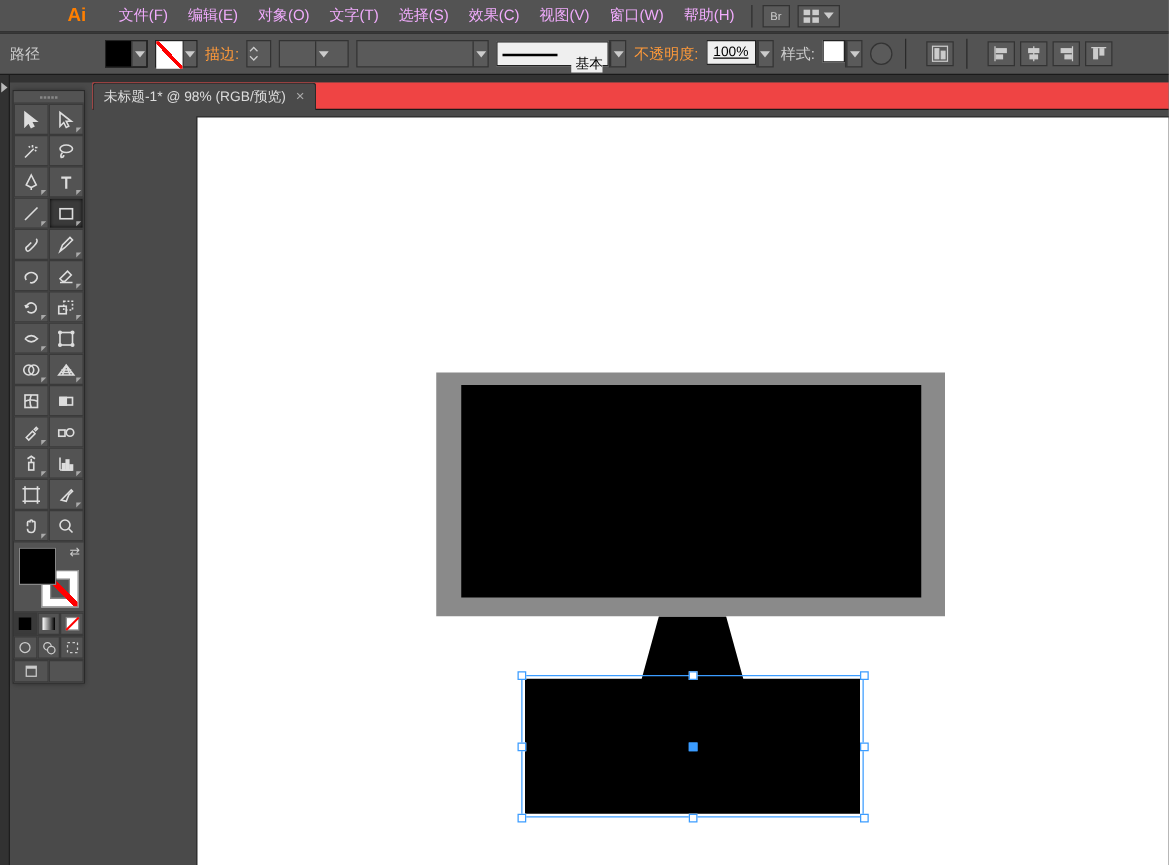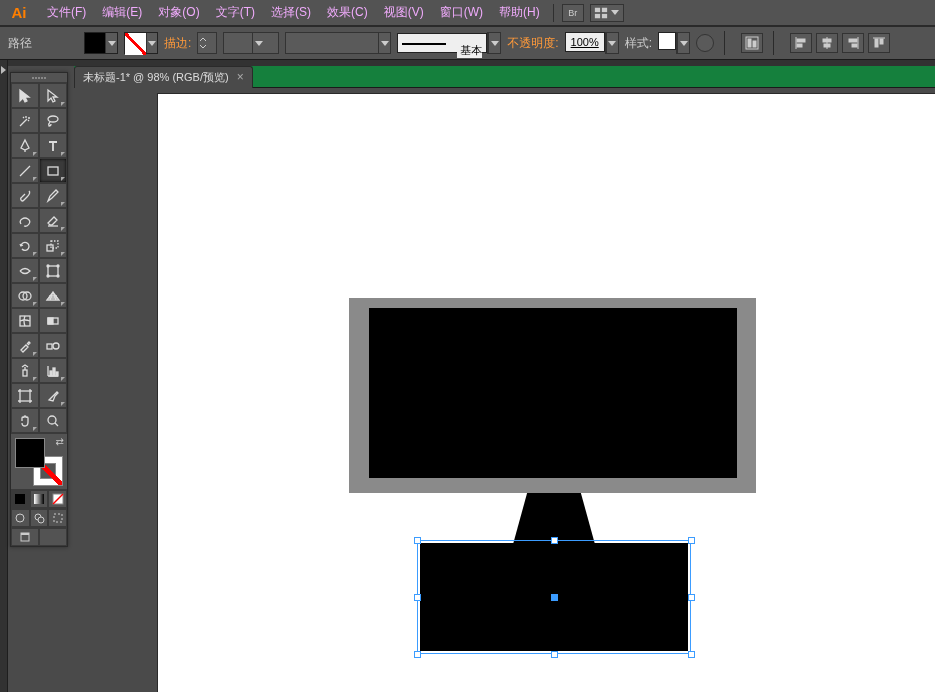--- a/index.html
+++ b/index.html
@@ -1,20 +1,20 @@
 <!DOCTYPE html>
 <html><head>
 <meta charset="utf-8">
 <style>
 * { margin:0; padding:0; box-sizing:border-box; font-family:"Microsoft YaHei",Arial,sans-serif; user-select:none; }
 body { background:#4a4a4a; width:935px; height:692px; overflow:hidden; position:relative; }
 
 
 .menu-bar { height:26px; background:#535353; display:flex; align-items:center; padding:0 6px; gap:2px; border-bottom:1px solid #2a2a2a; }
-.app-logo { width:26px; height:20px; display:flex; align-items:center; justify-content:center; margin-right:6px; }
+.app-logo { width:26px; height:20px; display:flex; align-items:center; margin-right:6px;margin-left:48px; }
 .app-logo span { color:#ff7f00; font-weight:bold; font-size:15px; font-family:Arial; }
 .menu-item { color:#f0abfc; font-size:12px; padding:2px 7px; cursor:default; }
 .menu-sep { width:1px; height:18px; background:#2f2f2f; margin:0 4px; }
 .menu-btn { width:22px; height:18px; border:1px solid #333; background:#5a5a5a; display:flex; align-items:center; justify-content:center; margin:0 2px; cursor:default; }
 .menu-btn svg { width:14px; height:14px; }
 
 
 .options-bar { height:34px; background:#535353; border-top:1px solid #2a2a2a; border-bottom:1px solid #1a1a1a; display:flex; align-items:center; padding:0 8px; gap:6px; }
 .opt-label { color:#ccc; font-size:12px; }
 .opt-label.orange { color:#ff9a3a; }
@@ -58,21 +58,21 @@
 .stroke-sw::after { content:""; position:absolute; inset:0; background:linear-gradient(to top right,transparent 44%,#ff0000 44%,#ff0000 56%,transparent 56%); }
 .stroke-sw .inner { position:absolute; inset:6px; background:#535353; border:1px solid #888; }
 .swap-ic { position:absolute; right:3px; top:2px; color:#ccc; font-size:10px; }
 
 .mode-row { display:flex; border-top:1px solid #3a3a3a; }
 .mode-row .m { flex:1; height:18px; border:1px solid #3a3a3a; display:flex; align-items:center; justify-content:center; background:#535353; }
 .mode-row .m.sel { background:#3a3a3a; }
 .mode-row svg { width:12px; height:12px; }
 
 
-.doc-tabs { position:absolute; left:74px; right:0; top:66px; height:22px; background:#15803d; border-bottom:1px solid #1a1a1a; display:flex; align-items:center; }
+.doc-tabs { position:absolute; left:74px; right:0; top:66px; height:22px; background:#ef4444; border-bottom:1px solid #1a1a1a; display:flex; align-items:center; }
 .doc-tab { height:22px; background:#4a4a4a; border:1px solid #2a2a2a; border-bottom:none; padding:0 8px; display:flex; align-items:center; gap:8px; font-size:11px; color:#ddd; border-radius:3px 3px 0 0; }
 .doc-tab .x { color:#aaa; cursor:default; font-size:12px; }
 
 
 .canvas-area { position:absolute; left:74px; top:88px; right:0; bottom:0; background:#4a4a4a; overflow:hidden; }
 .artboard { position:absolute; left:84px; top:6px; width:851px; height:700px; background:#fff; box-shadow:0 0 0 1px #2a2a2a; }
 
 
 .monitor-frame { position:absolute; left:275px; top:210px; width:407px; height:195px; background:#8a8a8a; }
 .monitor-screen { position:absolute; left:295px; top:220px; width:368px; height:170px; background:#000; }

